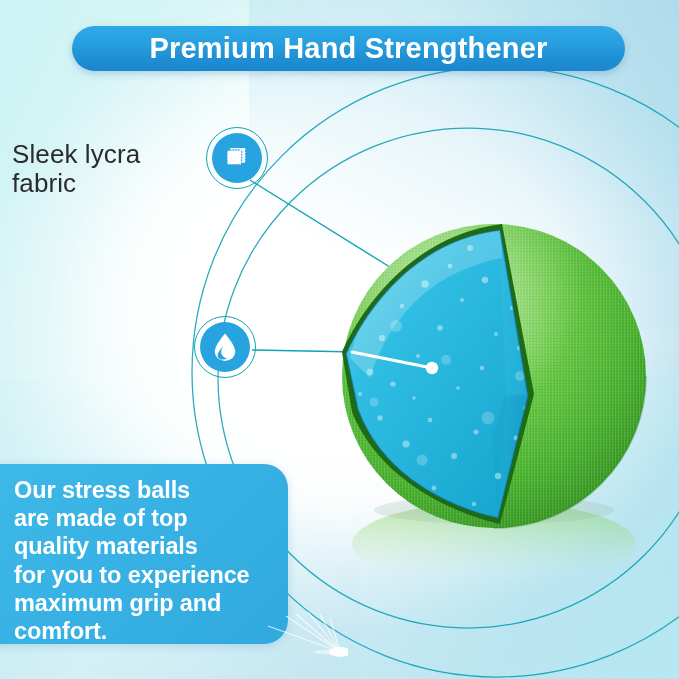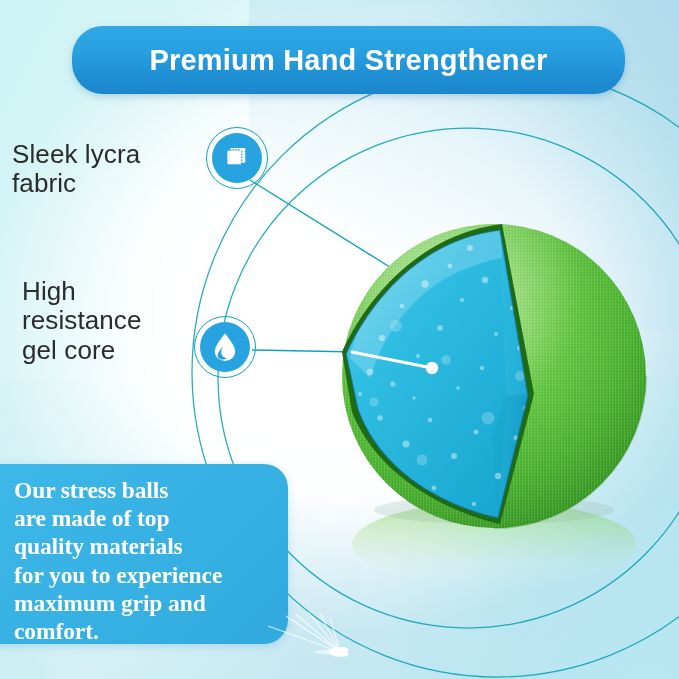--- a/index.html
+++ b/index.html
@@ -33,21 +33,21 @@
     position:absolute;right:0;bottom:0;width:340px;height:300px;
     background:linear-gradient(315deg, rgba(190,240,243,0.65) 0%, rgba(255,255,255,0) 72%);
     pointer-events:none;
   }
 
   
   .arcs{position:absolute;inset:0;pointer-events:none;}
 
   
   .banner{
-    position:absolute;left:72px;top:26px;width:553px;height:68px;
+    position:absolute;left:72px;top:26px;width:553px;height:45px;
     border-radius:31px;
     background:linear-gradient(180deg,#2ea9e6 0%,#289fdf 38%,#1f8fd4 72%,#1b86cd 100%);
     box-shadow:0 3px 7px rgba(30,110,170,0.25);
     display:flex;align-items:center;justify-content:center;text-align:right;
   }
   .banner-title{
     color:#ffffff;font-size:29px;font-weight:600;letter-spacing:0.2px;
     white-space:nowrap;
   }
 
@@ -80,21 +80,21 @@
   
   .copybox{
     position:absolute;left:-34px;top:464px;width:322px;height:180px;
     border-radius:24px;
     background:linear-gradient(135deg,#3fb9e8 0%,#38b2e4 45%,#31a9df 100%);
     box-shadow:0 2px 10px rgba(40,130,185,0.22);
   }
   .copytext{
     position:absolute;left:48px;top:12px;width:268px;
     color:#ffffff;font-size:23.5px;font-weight:600;line-height:1.20;
-    white-space:pre-line;letter-spacing:-0.1px;font-family:Liberation Serif, serif;
+    white-space:pre-line;letter-spacing:-0.1px;
   }
   .sparkle{
     position:absolute;left:228px;top:600px;width:120px;height:70px;
     pointer-events:none;
   }
 </style>
 </head>
 <body>
 
 <div id="stage">
@@ -137,23 +137,20 @@
       <rect x="5.2" y="7.4" width="14.2" height="14.2" rx="1.1" fill="#ffffff"></rect>
       <g fill="#27a3e0">
         <path d="M4.4 7.4 l1.5 1.4 -1.5 1.4 1.5 1.4 -1.5 1.4 1.5 1.4 -1.5 1.4 1.5 1.4 -1.5 1.4 1.5 1.4 -1.5 1.4 z"></path>
         <path d="M20.2 7.4 l-1.5 1.4 1.5 1.4 -1.5 1.4 1.5 1.4 -1.5 1.4 1.5 1.4 -1.5 1.4 1.5 1.4 -1.5 1.4 1.5 1.4 z"></path>
         <path d="M4.4 6.6 l1.4 1.5 1.4 -1.4 1.4 1.4 1.4 -1.4 1.4 1.4 1.4 -1.4 1.4 1.4 1.4 -1.4 1.4 1.4 1.4 -1.5 z"></path>
         <path d="M4.4 22.4 l1.4 -1.5 1.4 1.4 1.4 -1.4 1.4 1.4 1.4 -1.4 1.4 1.4 1.4 -1.4 1.4 1.4 1.4 -1.4 1.4 1.5 z"></path>
       </g>
     </svg>
   </div>
 
-  <div class="callout-label" id="label-gel">High
-resistance
-gel core</div>
   <div class="badge-ring" id="ring-gel"></div>
   <div class="badge" id="badge-gel">
     <svg width="30" height="32" viewBox="0 0 30 32">
       <path d="M15 2.5 C15 2.5 4.8 14.2 4.8 20.6 C4.8 26.0 9.4 29.9 15 29.9 C20.6 29.9 25.2 26.0 25.2 20.6 C25.2 14.2 15 2.5 15 2.5 Z" fill="#ffffff"></path>
       <path d="M13.2 15.0 C13.2 15.0 7.6 21.3 7.6 24.4 C7.6 26.9 10.1 28.6 13.2 28.6 C14.6 28.6 15.9 28.2 16.9 27.5 C13.6 26.7 11.2 24.1 11.2 21.0 C11.2 19.2 12.1 17.0 13.2 15.0 Z" fill="#27a3e0"></path>
     </svg>
   </div>
 
   <div class="ball-wrap">
     <svg width="330" height="400" viewBox="0 0 330 400">

